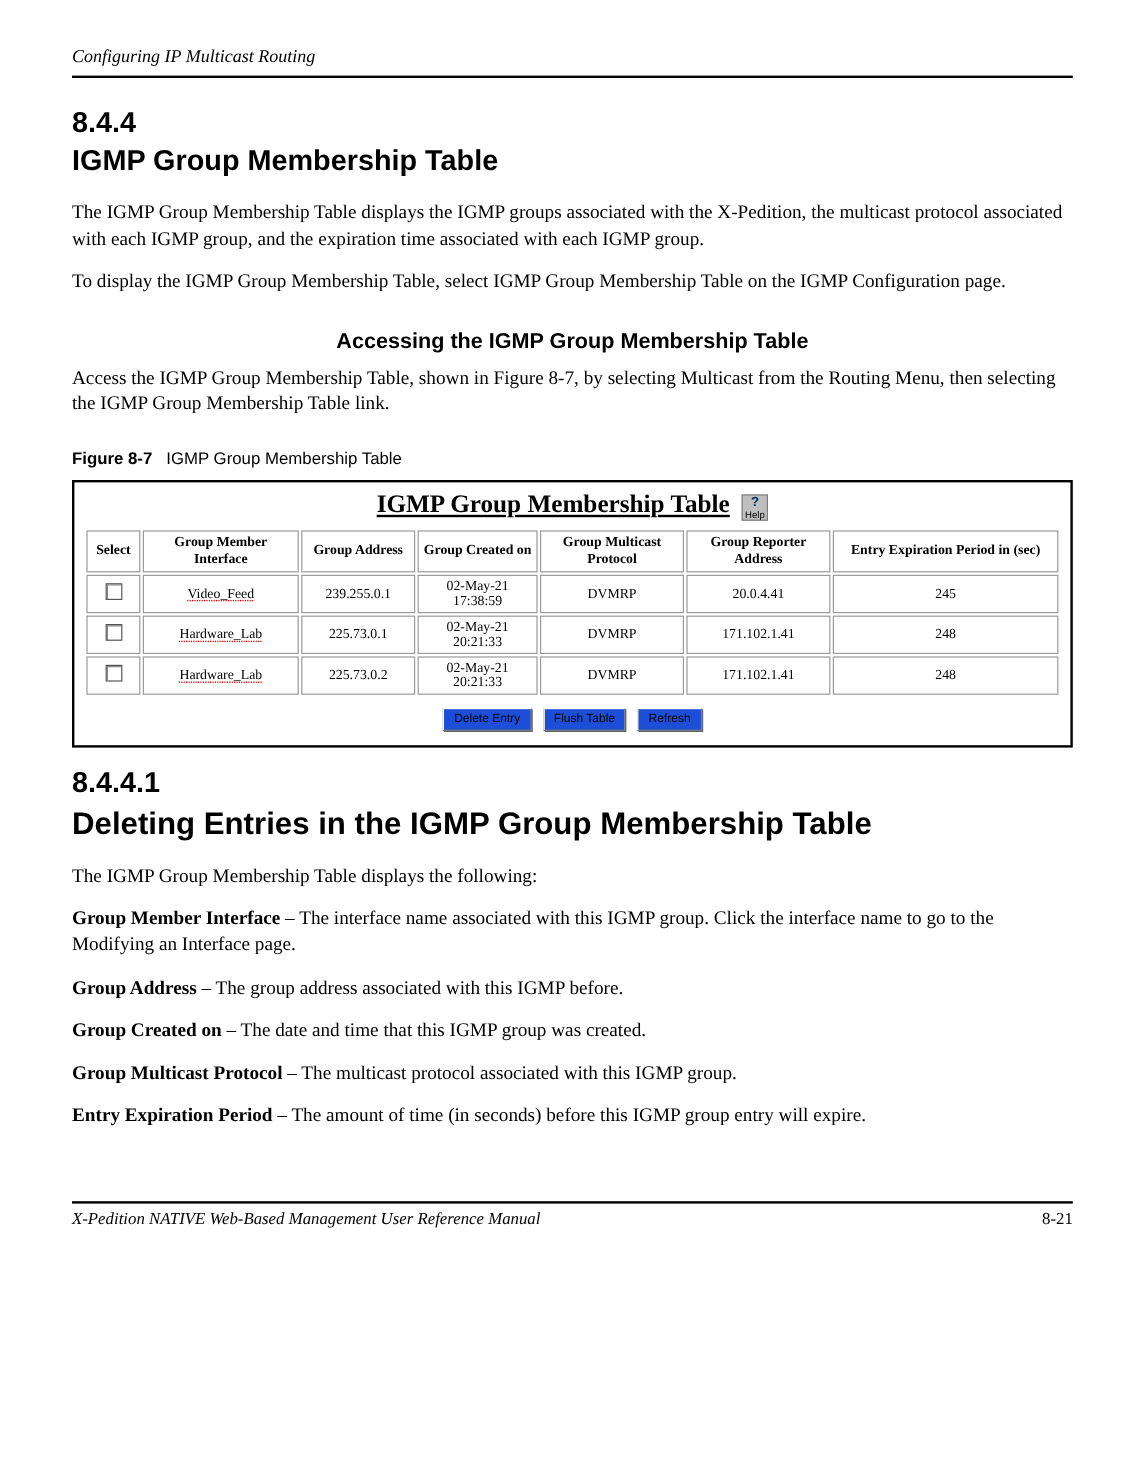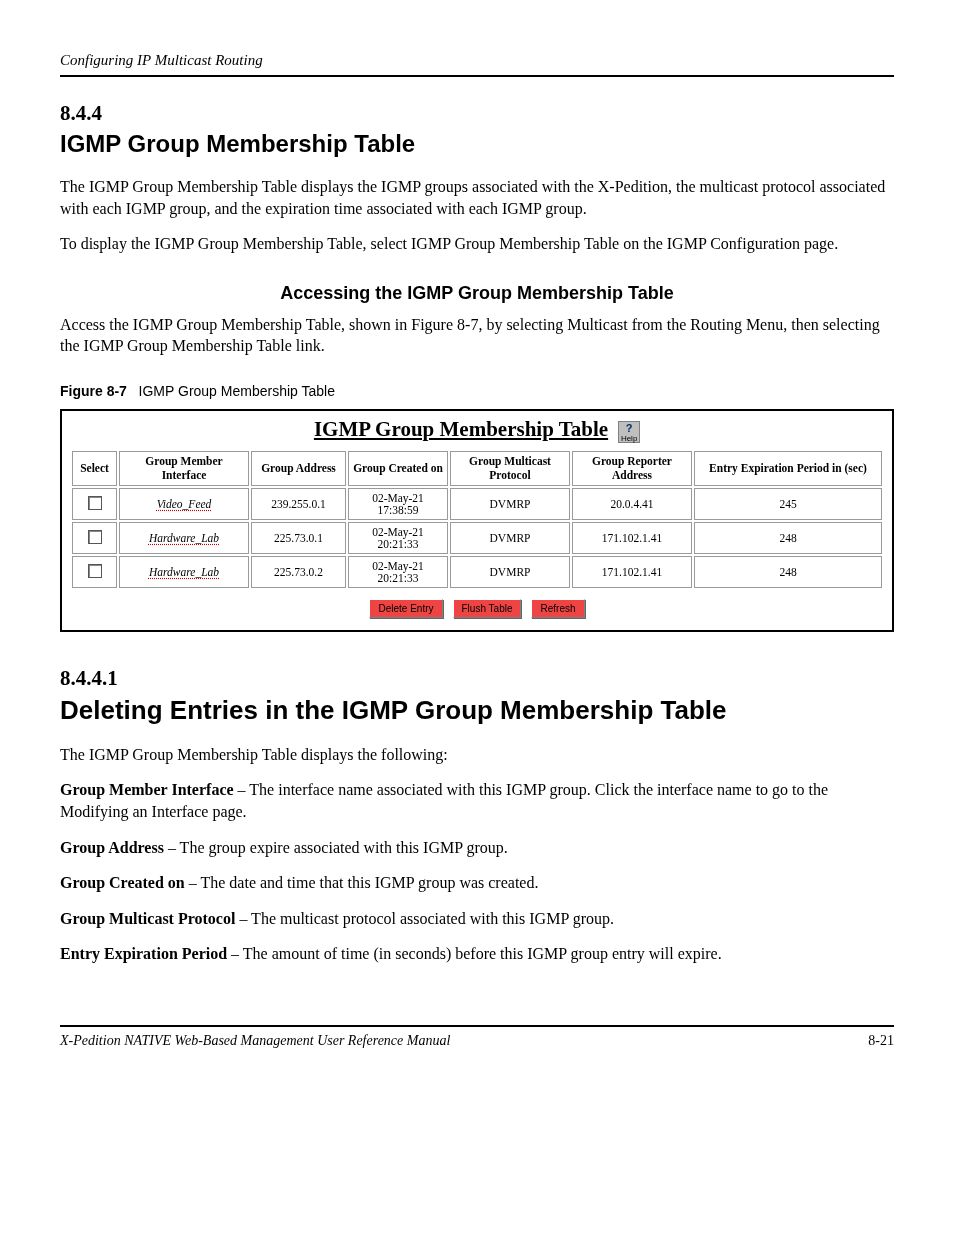--- a/index.html
+++ b/index.html
@@ -4,37 +4,37 @@
 <style>
   body {
     margin: 0;
     padding: 0;
     font-family: "Times New Roman", Times, serif;
     background: #fff;
     color: #000;
     width: 954px;
   }
   .page {
-    padding: 52px 60px 40px 60px;
+    padding: 40px 60px 40px 60px;
     box-sizing: border-box;
   }
   .running-head {
     font-style: italic;
     font-size: 15px;
     margin-bottom: 6px;
   }
   hr.rule {
     border: none;
     border-top: 2px solid #000;
     margin: 0 0 24px 0;
   }
   .section-num {
-    font-family: Liberation Serif, serif;
-    font-weight: bold;
-    font-size: 21px;
+    font-family: Liberation Sans, sans-serif;
+    font-weight: bold;
+    font-size: 24px;
     margin-bottom: 4px;
   }
   .section-title {
     font-family: Arial, Helvetica, sans-serif;
     font-weight: bold;
     font-size: 24px;
     margin-bottom: 18px;
   }
   .body-text {
     font-size: 16px;
@@ -113,41 +113,40 @@
     font-weight: bold;
     line-height: 1.15;
   }
   .iface-link {
     color: #000;
     text-decoration: underline;
     text-decoration-color: #c00;
     text-decoration-style: dotted;
     text-underline-offset: 2px;
     cursor: pointer;
-    font-style: italic;
   }
   .chk {
     width: 12px;
     height: 12px;
     border: 1px solid #555;
     display: inline-block;
     background: #fff;
     box-shadow: inset 1px 1px 0 #888;
   }
   .btn-row {
     text-align: center;
     margin-top: 8px;
   }
   .btn {
     display: inline-block;
     font-family: Arial, sans-serif;
     font-size: 10px;
     padding: 3px 8px;
     margin: 0 3px;
-    background: #ef4444;
+    background: #1d4ed8;
     border: 1px solid #808080;
     border-top-color: #fff;
     border-left-color: #fff;
     box-shadow: 1px 1px 0 #666;
     cursor: pointer;
   }
 
   
   .list-block { margin-left: 0; }
   .list-item {
@@ -254,28 +253,28 @@
       </tbody>
     </table>
 
     <div class="btn-row">
       <span class="btn">Delete Entry</span>
       <span class="btn">Flush Table</span>
       <span class="btn">Refresh</span>
     </div>
   </div>
 
-  <div class="section-num" style="margin-top:34px">8.4.4.1</div>
+  <div class="section-num" style="margin-top:16px">8.4.4.1</div>
   <div class="section-title" style="font-size:26px">Deleting Entries in the IGMP Group Membership Table</div>
 
   <p class="body-text">The IGMP Group Membership Table displays the following:</p>
 
   <div class="list-block">
     <p class="body-text list-item"><span class="term">Group Member Interface</span><span class="dash"> – The interface name associated with this IGMP group. Click the interface name to go to the Modifying an Interface page.</span></p>
-    <p class="body-text list-item"><span class="term">Group Address</span><span class="dash"> – The group expire associated with this IGMP group.</span></p>
+    <p class="body-text list-item"><span class="term">Group Address</span><span class="dash"> – The group address associated with this IGMP before.</span></p>
     <p class="body-text list-item"><span class="term">Group Created on</span><span class="dash"> – The date and time that this IGMP group was created.</span></p>
     <p class="body-text list-item"><span class="term">Group Multicast Protocol</span><span class="dash"> – The multicast protocol associated with this IGMP group.</span></p>
     <p class="body-text list-item"><span class="term">Entry Expiration Period</span><span class="dash"> – The amount of time (in seconds) before this IGMP group entry will expire.</span></p>
   </div>
 
   <hr class="footer-rule">
   <div class="footer">
     <span class="left">X-Pedition NATIVE Web-Based Management User Reference Manual</span>
     <span>8-21</span>
   </div>

